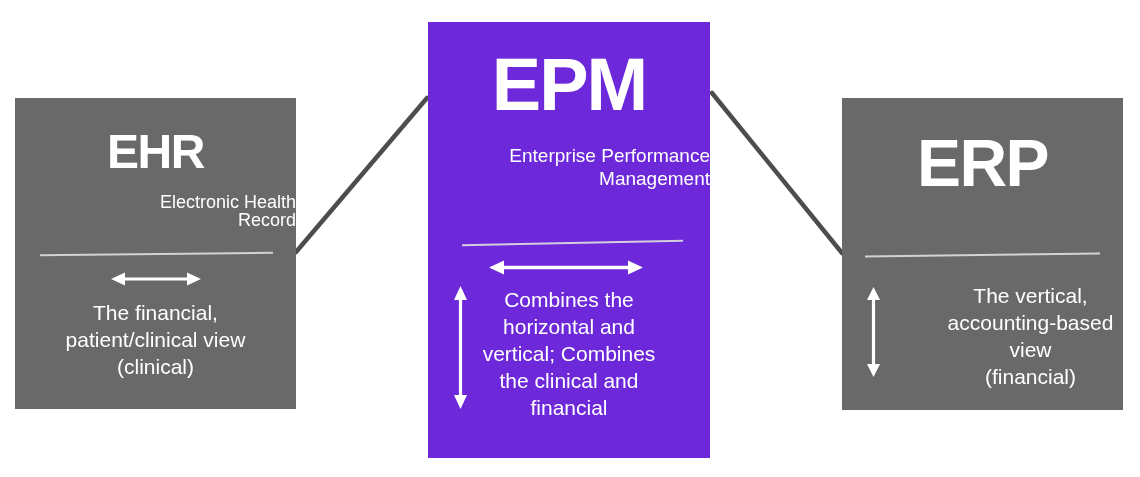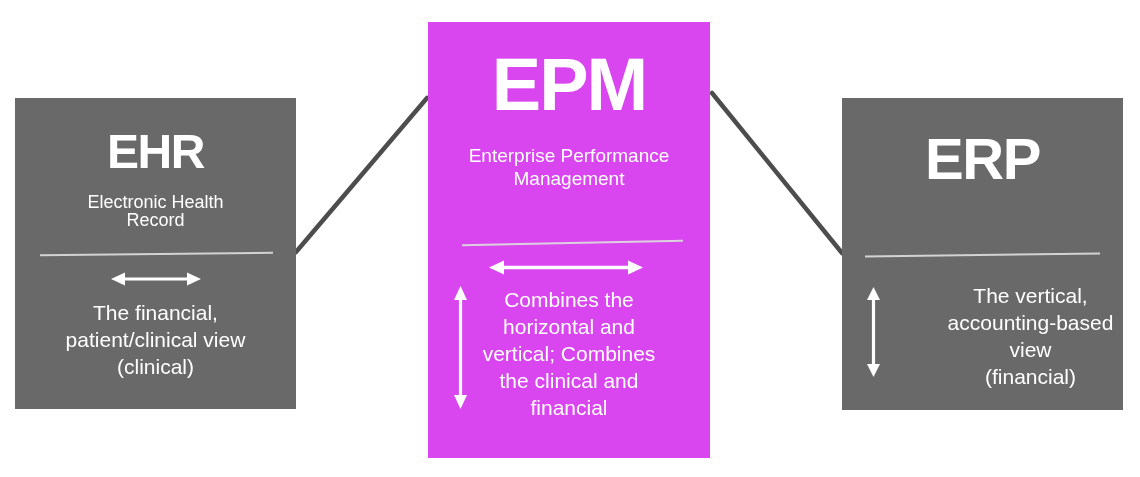--- a/index.html
+++ b/index.html
@@ -14,38 +14,38 @@
     width: 1140px; height: 477px; background: #ffffff;
   }
   .connectors {
     position: absolute; left: 0; top: 0;
     width: 1140px; height: 477px; pointer-events: none;
   }
   .box {
     position: absolute; color: #ffffff; text-align: center;
   }
   .box.gray  { background: #696969; }
-  .box.green { background: #d946ef; padding-left: 12px; }
+  .box.green { background: #6d28d9; padding-left: 12px; }
 
   #box-ehr { left: 15px;  top: 98px; width: 281px; height: 311px; }
   #box-epm { left: 428px; top: 22px; width: 282px; height: 436px; }
   #box-erp { left: 842px; top: 98px; width: 281px; height: 312px; }
 
   .acronym {
     position: absolute; left: 0; width: 100%;
     font-weight: bold; color: #fff; letter-spacing: -1.5px;
     line-height: 1.0;
   }
   #box-ehr .acronym { top: 30px; font-size: 48px; }
   #box-epm .acronym { top: 26px; font-size: 74px; letter-spacing: -2px; }
-  #box-erp .acronym { top: 32px; font-size: 58px; }
+  #box-erp .acronym { top: 32px; font-size: 66px; }
 
   .fullname {
     position: absolute; left: 0; width: 100%;
-    white-space: pre-line; color: #fff;
+    white-space: pre-line; color: #fff; text-align: right;
   }
   #box-ehr .fullname { top: 95px;  font-size: 18px; line-height: 18px; }
   #box-epm .fullname { top: 122px; font-size: 19px; line-height: 23px; }
   #box-erp .fullname { top: 97px;  font-size: 14.5px; line-height: 18px; }
 
   .divider {
     position: absolute; height: 2px; background: #dcdcdc; opacity: 0.92;
   }
   #box-ehr .divider { left: 25px; top: 155px; width: 233px; transform: rotate(-0.6deg); }
   #box-epm .divider { left: 34px; top: 220px; width: 221px; transform: rotate(-1.2deg); }

